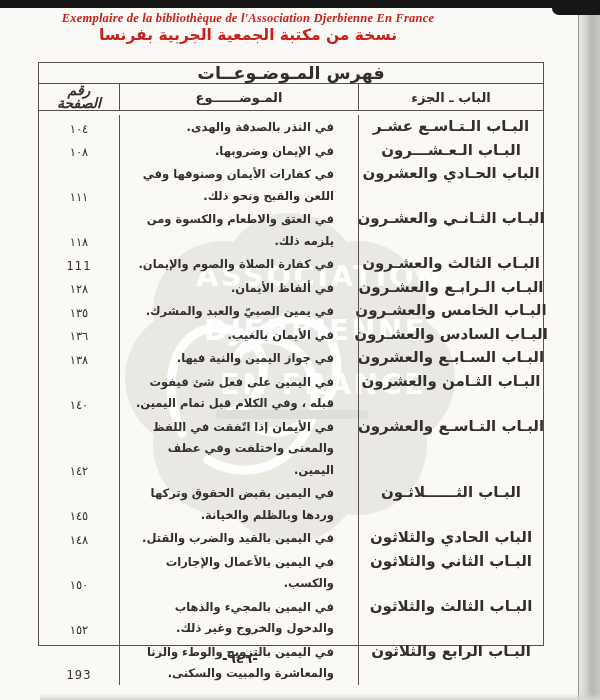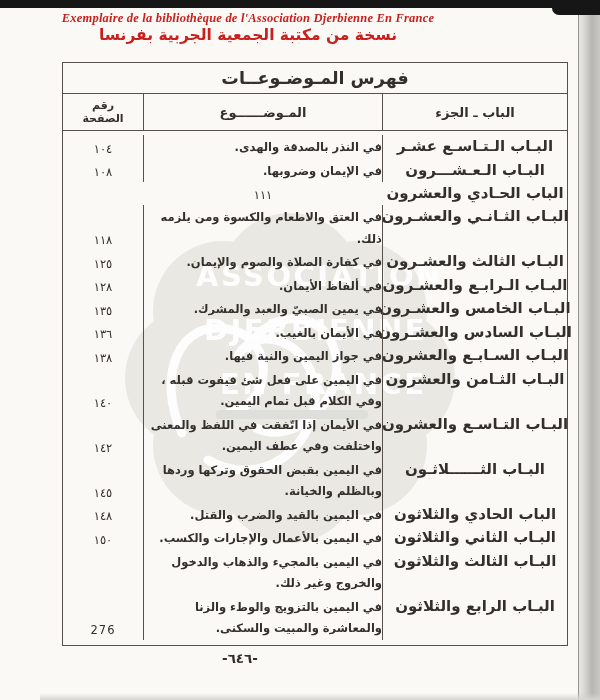--- a/index.html
+++ b/index.html
@@ -35,43 +35,43 @@
   .stamp-ar{top:26px;font-size:15.5px;font-weight:bold;direction:rtl;}
   
   .watermark{position:absolute;left:120px;top:198px;width:340px;height:360px;z-index:1;pointer-events:none;}
   .wm-text{font-family:"DejaVu Sans",sans-serif;font-weight:bold;font-size:29px;letter-spacing:2.5px;fill:#ffffff;opacity:.95;}
   
   .toc{
     position:absolute;left:38px;top:62px;width:506px;height:584px;z-index:3;
     border:1.5px solid var(--border);
     direction:rtl;
     background:transparent;
-    display:flex;flex-direction:column;margin-left:24px;
+    display:flex;flex-direction:column;
   }
   .toc-title{
     height:31px;border-bottom:1.5px solid var(--border);
     display:flex;align-items:center;justify-content:center;
     font-size:17.5px;font-weight:bold;letter-spacing:.5px;
   }
   .grid3{display:grid;grid-template-columns:184px 1fr 80px;}
   .toc-head{height:37px;border-bottom:1.5px solid var(--border);}
   .hcell{display:flex;flex-direction:column;align-items:center;justify-content:center;font-weight:bold;}
   .hcell.subject{border-left:1px solid var(--border);border-right:1px solid var(--border);font-size:13px;}
   .hcell.chapter{font-size:13px;}
-  .hcell.page{font-size:11px;line-height:13px;}
+  .hcell.page{font-size:14px;line-height:13px;font-style:italic;}
   .toc-body{flex:1;display:flex;flex-direction:column;padding-top:4px;}
   .trow{min-height:23px;}
   .cell{font-size:11.5px;}
   .cell.chapter{
     display:flex;align-items:flex-start;justify-content:center;
     font-weight:bold;font-size:15px;padding-top:2px;white-space:nowrap;
   }
   .cell.subject{
     border-left:1px solid var(--border);border-right:1px solid var(--border);
-    padding:2px 0 0 6px;line-height:21.5px;font-weight:bold;font-size:11.5px;
+    padding:2px 24px 0 6px;line-height:21.5px;font-weight:bold;font-size:11.5px;
     text-align:right;
   }
   .cell.page{
     display:flex;align-items:flex-end;justify-content:center;
     font-size:11.5px;padding-bottom:3px;letter-spacing:1px;
   }
   
   .folio{
     position:absolute;left:0;top:650px;width:480px;text-align:center;
     font-size:13.5px;font-weight:bold;letter-spacing:1px;direction:rtl;z-index:3;
@@ -127,31 +127,32 @@
         <div class="cell subject">في النذر بالصدقة والهدى.</div>
         <div class="cell page">١٠٤</div>
       </div>
       <div class="trow grid3">
         <div class="cell chapter">البـاب الـعـشـــرون</div>
         <div class="cell subject">في الإيمان وضروبها.</div>
         <div class="cell page">١٠٨</div>
       </div>
       <div class="trow grid3">
         <div class="cell chapter">الباب الحـادي والعشرون</div>
+        <div class="cell subject">في كفارات الأيمان وصنوفها وفي اللعن والقبح ونحو ذلك.</div>
         <div class="cell page">١١١</div>
       </div>
       <div class="trow grid3">
         <div class="cell chapter">البـاب الثـانـي والعشـرون</div>
         <div class="cell subject">في العتق والاطعام والكسوة ومن يلزمه ذلك.</div>
         <div class="cell page">١١٨</div>
       </div>
       <div class="trow grid3">
         <div class="cell chapter">البـاب الثالث والعشـرون</div>
         <div class="cell subject">في كفارة الصلاة والصوم والإيمان.</div>
-        <div class="cell page">١٢٥</div>
+        <div class="cell page">111</div>
       </div>
       <div class="trow grid3">
         <div class="cell chapter">البـاب الـرابـع والعشـرون</div>
         <div class="cell subject">في ألفاظ الأيمان.</div>
         <div class="cell page">١٢٨</div>
       </div>
       <div class="trow grid3">
         <div class="cell chapter">البـاب الخامس والعشـرون</div>
         <div class="cell subject">في يمين الصبيّ والعبد والمشرك.</div>
         <div class="cell page">١٣٥</div>
@@ -187,22 +188,23 @@
         <div class="cell page">١٤٨</div>
       </div>
       <div class="trow grid3">
         <div class="cell chapter">البـاب الثاني والثلاثون</div>
         <div class="cell subject">في اليمين بالأعمال والإجارات والكسب.</div>
         <div class="cell page">١٥٠</div>
       </div>
       <div class="trow grid3">
         <div class="cell chapter">البـاب الثالث والثلاثون</div>
         <div class="cell subject">في اليمين بالمجيء والذهاب والدخول والخروج وغير ذلك.</div>
+        <div class="cell page">١٥٢</div>
       </div>
       <div class="trow grid3">
         <div class="cell chapter">البـاب الرابع والثلاثون</div>
         <div class="cell subject">في اليمين بالتزويج والوطء والزنا والمعاشرة والمبيت والسكنى.</div>
-        <div class="cell page">276</div>
+        <div class="cell page">193</div>
       </div>
     </div>
 </div>
 
 <div class="folio">-٦٤٦-</div>
 
 </body></html>

